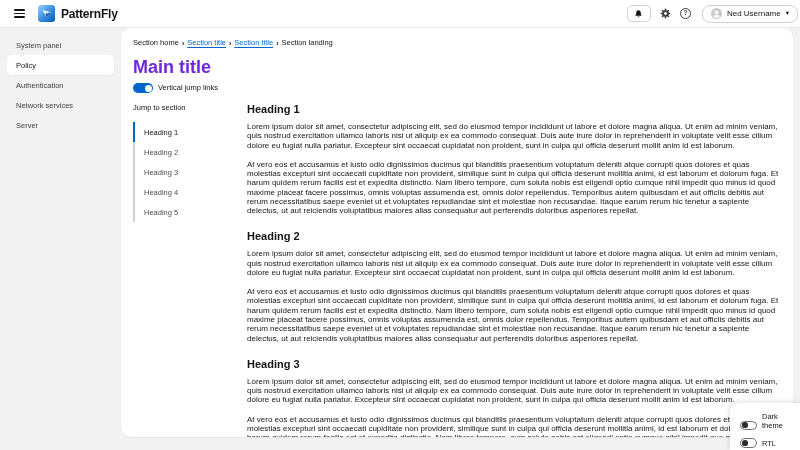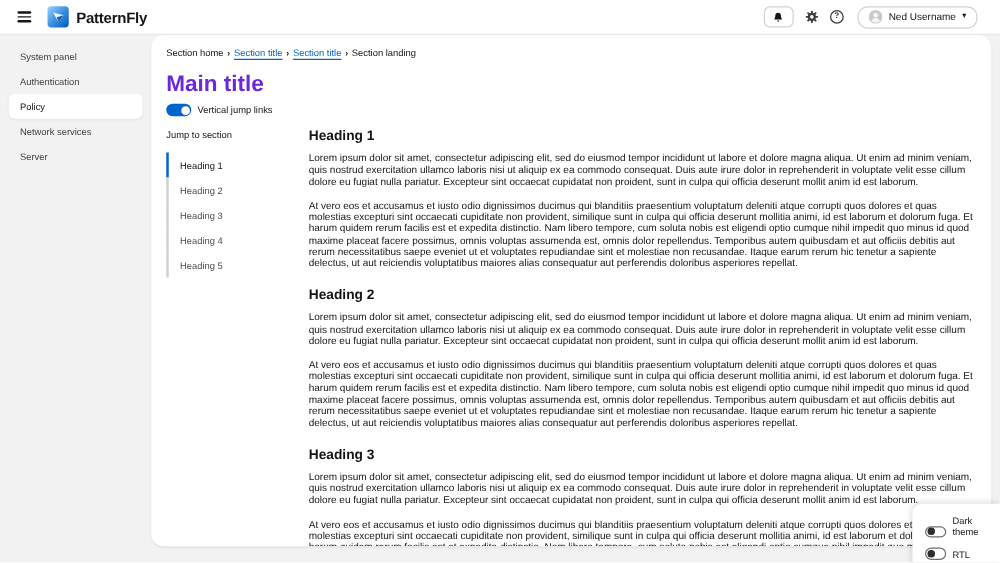--- a/index.html
+++ b/index.html
@@ -5,21 +5,21 @@
   html,body{margin:0;padding:0}
   body{
     width:800px;height:450px;overflow:hidden;position:relative;
     background:#f2f2f2;color:#151515;
     font-family:"Liberation Sans",sans-serif;
     -webkit-font-smoothing:antialiased;
   }
   
   .masthead{
     height:28px;background:#ffffff;border-bottom:1px solid #e8e8e8;
-    display:flex;align-items:center;padding:0 18px 0 12px;box-sizing:border-box;
+    display:flex;align-items:center;padding:0 2px 0 12px;box-sizing:border-box;
   }
   .hamburger{background:none;border:none;padding:2px;margin-right:11px;cursor:pointer;
     display:flex;flex-direction:column;gap:2.2px}
   .hamburger .bar{width:11px;height:1.6px;background:#151515;border-radius:1px}
   .brand{display:flex;align-items:center;gap:6px;cursor:pointer}
   .logo-mark{width:17px;height:17px;border-radius:3px;flex:0 0 17px;
     background:linear-gradient(135deg,#9bd4ff 0%,#3a8ee0 52%,#0059b8 100%);
     display:flex;align-items:center;justify-content:center}
   .brand-text{font-weight:800;font-size:12px;letter-spacing:-.2px;color:#151515}
   .masthead-actions{margin-left:auto;display:flex;align-items:center;gap:9px}
@@ -122,22 +122,22 @@
         </svg>
         <span>Ned Username</span>
         <span class="caret">▾</span>
       </button>
     </div>
   </header>
 
   <div class="page-body">
     <nav class="sidebar">
       <div class="nav-item">System panel</div>
+      <div class="nav-item active">Policy</div>
       <div class="nav-item">Authentication</div>
-      <div class="nav-item active">Policy</div>
       <div class="nav-item">Network services</div>
       <div class="nav-item">Server</div>
     </nav>
 
     <main class="content-card">
       <nav class="breadcrumb">
         <span class="crumb">Section home</span>
         <span class="crumb-sep">›</span>
         <a class="crumb link">Section title</a>
         <span class="crumb-sep">›</span>

